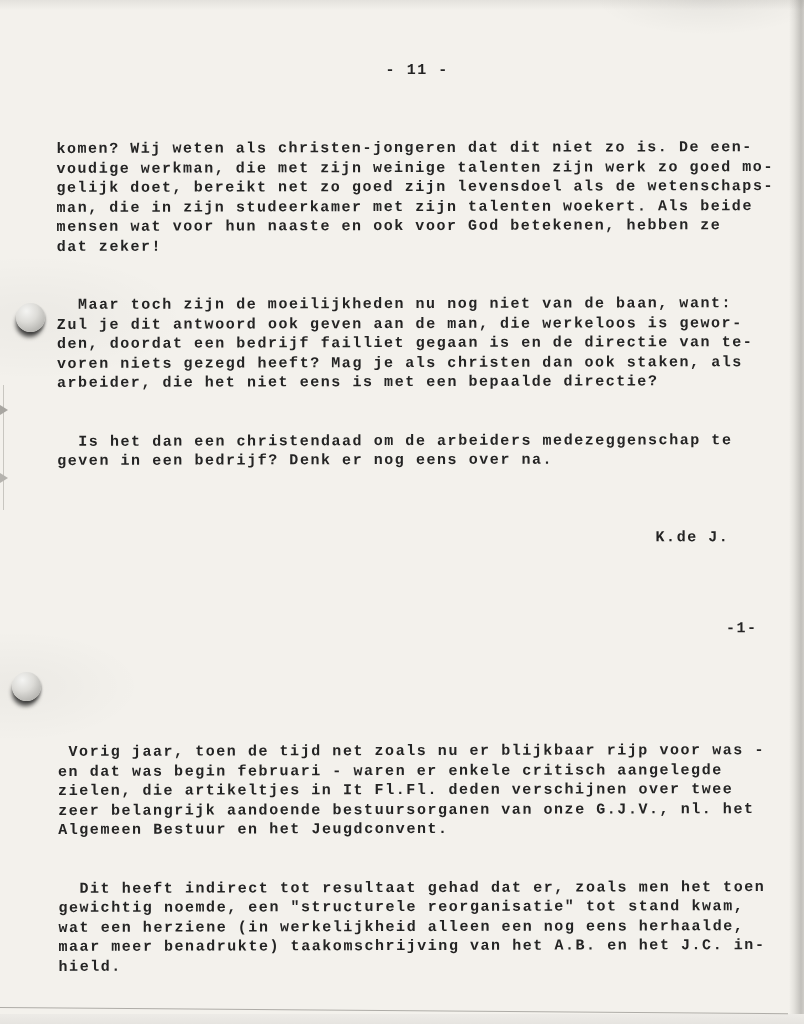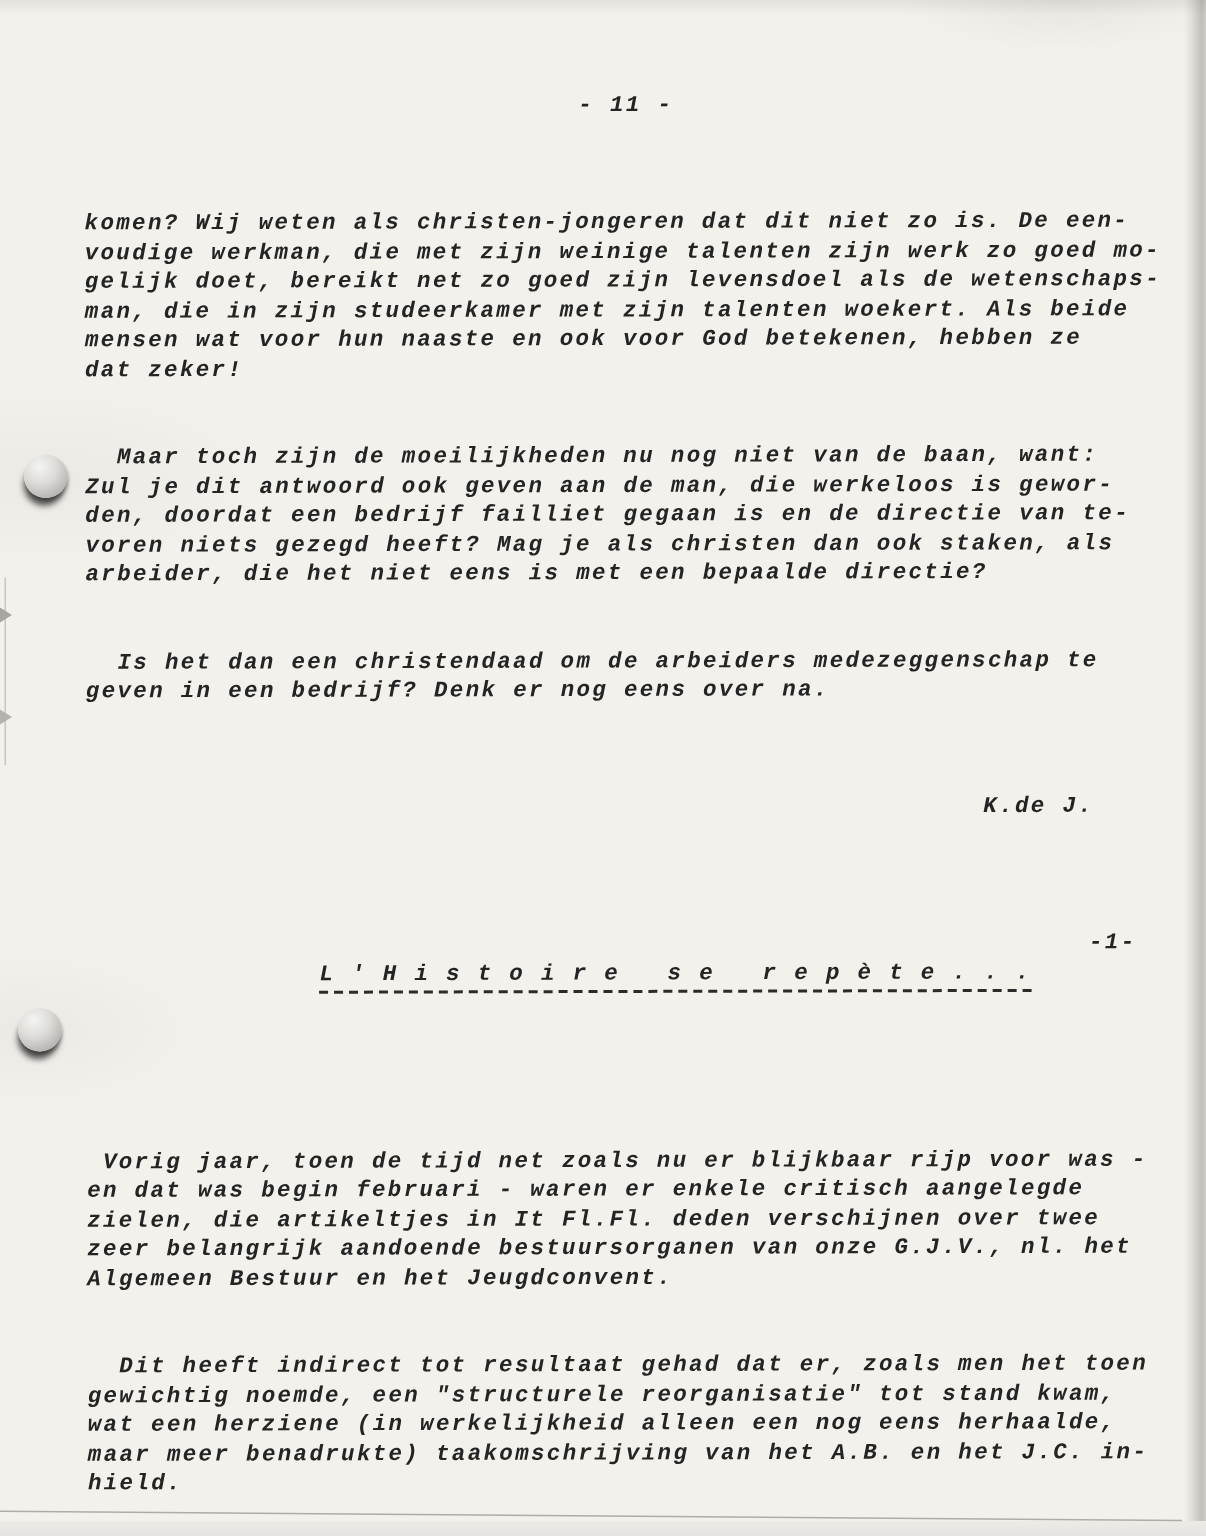--- a/index.html
+++ b/index.html
@@ -7,21 +7,21 @@
     width: 804px; height: 1024px;
     position: relative;
     overflow: hidden;
     background:
       radial-gradient(ellipse 160px 50px at 88% 0%, rgba(0,0,0,0.05), transparent 70%),
       radial-gradient(ellipse 220px 90px at 4% 31%, rgba(0,0,0,0.03), transparent 70%),
       radial-gradient(ellipse 180px 80px at 2% 67%, rgba(0,0,0,0.03), transparent 70%),
       #f3f1ec;
     font-family: "Liberation Mono", "DejaVu Sans Mono", monospace;
   }
-  .scan { position: absolute; inset: 0; font-style: italic; }
+  .scan { position: absolute; inset: 0; }
 
   
   .content {
     position: absolute; left: 0; top: 0; right: 0;
     padding: 22px 26px 0 56px;
     box-sizing: border-box;
     color: #242424;
     font-size: 15px;
     font-weight: bold;
     line-height: 19.5px;
@@ -108,21 +108,20 @@
 Zul je dit antwoord ook geven aan de man, die werkeloos is gewor-
 den, doordat een bedrijf failliet gegaan is en de directie van te-
 voren niets gezegd heeft? Mag je als christen dan ook staken, als
 arbeider, die het niet eens is met een bepaalde directie?</div>
     <div class="para">  Is het dan een christendaad om de arbeiders medezeggenschap te
 geven in een bedrijf? Denk er nog eens over na.</div>
 
     <div class="sig">K.de J.</div>
 
     <div class="heading-row">
-      <span class="heading-title">L ' H i s t o i r e   s e   r e p è t e . . .</span>
       <span class="page-ref">-1-</span>
     </div>
 
     <div class="para"> Vorig jaar, toen de tijd net zoals nu er blijkbaar rijp voor was -
 en dat was begin februari - waren er enkele critisch aangelegde
 zielen, die artikeltjes in It Fl.Fl. deden verschijnen over twee
 zeer belangrijk aandoende bestuursorganen van onze G.J.V., nl. het
 Algemeen Bestuur en het Jeugdconvent.</div>
     <div class="para">  Dit heeft indirect tot resultaat gehad dat er, zoals men het toen
 gewichtig noemde, een "structurele reorganisatie" tot stand kwam,

